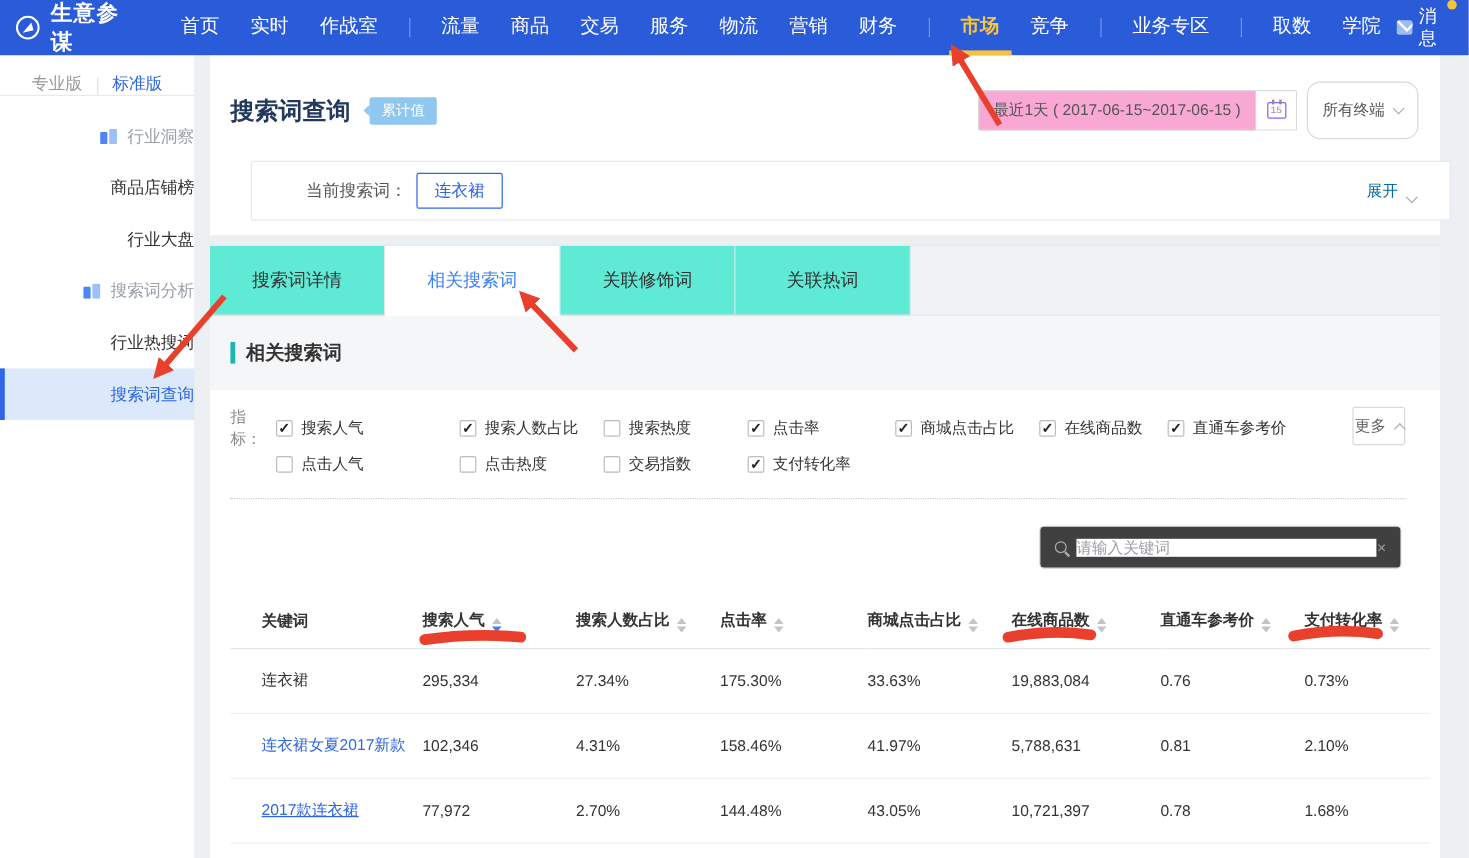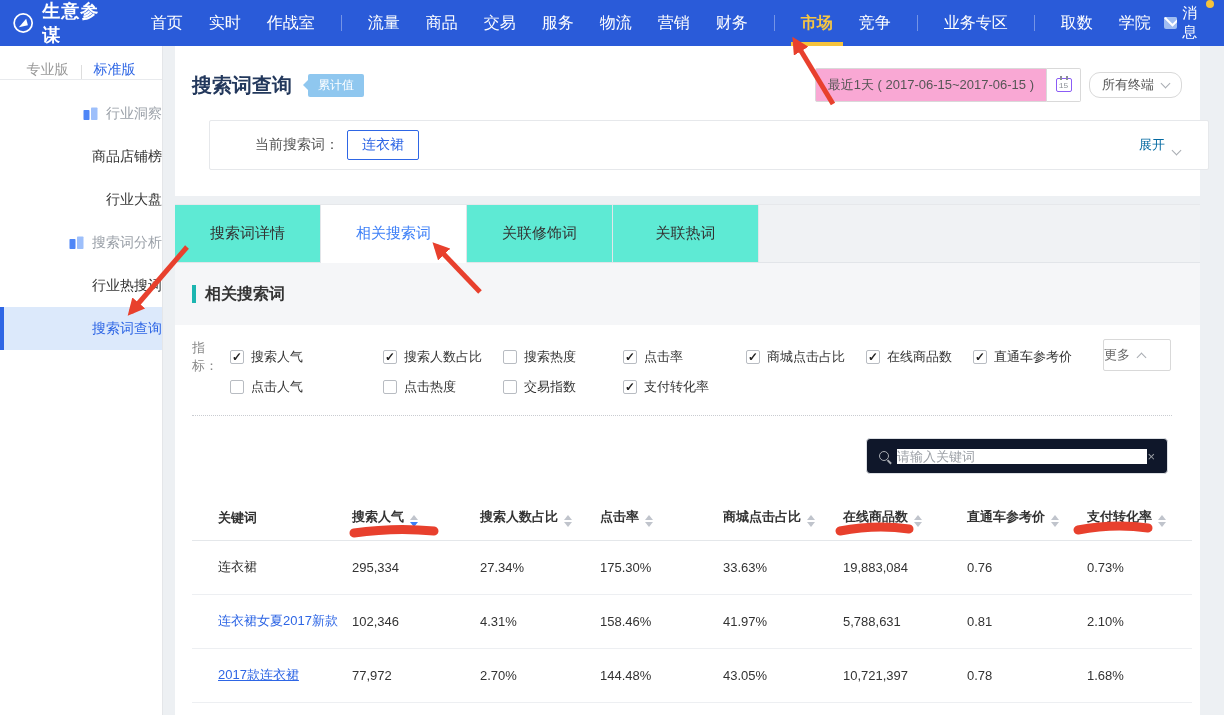--- a/index.html
+++ b/index.html
@@ -43,21 +43,21 @@
   .title-row { display:flex; align-items:center; }
   .page-title { font-size:20px; font-weight:bold; color:#23385C; }
   .badge { background:#8FC7EF; color:#fff; font-size:12px; padding:3px 10px; border-radius:2px; position:relative; margin-left:16px; }
   .badge::before { content:""; position:absolute; left:-5px; top:50%; margin-top:-5px; border-top:5px solid transparent; border-bottom:5px solid transparent; border-right:5px solid #8FC7EF; }
   .hdr-controls { margin-left:auto; display:flex; align-items:center; }
   .date-btn { height:34px; border:1px solid #D9D9D9; background:#f9a8d4; display:flex; align-items:center; padding:0 12px; font-size:13px; color:#555; cursor:pointer; border-radius:2px 0 0 2px; }
   .cal-btn { height:34px; width:34px; border:1px solid #D9D9D9; border-left:none; display:flex; align-items:center; justify-content:center; cursor:pointer; background:#fff; border-radius:0 2px 2px 0; }
   .cal-ico { width:16px; height:14px; border:1px solid #8b5cf6; border-radius:2px; position:relative; font-size:8px; color:#8a8f96; display:flex; align-items:flex-end; justify-content:center; line-height:1; padding-bottom:1px;font-family:Liberation Mono, monospace; }
   .cal-ico::before { content:""; position:absolute; top:-3px; left:3px; width:2px; height:4px; background:#8a8f96; }
   .cal-ico::after  { content:""; position:absolute; top:-3px; right:3px; width:2px; height:4px; background:#8a8f96; }
-  .select-btn { height:26px; border:1px solid #D9D9D9; background:#fff; display:flex; align-items:center; padding:0 12px; font-size:13px; color:#555; margin-left:8px; cursor:pointer; border-radius:11px; }
+  .select-btn { height:48px; border:1px solid #D9D9D9; background:#fff; display:flex; align-items:center; padding:0 12px; font-size:13px; color:#555; margin-left:8px; cursor:pointer; border-radius:11px; }
   .chev { width:7px; height:7px; border-right:1px solid #A8ACB2; border-bottom:1px solid #A8ACB2; transform:rotate(45deg); margin-left:8px; margin-top:-3px; }
   .chev.up { transform:rotate(-135deg); margin-top:4px; }
 
   .filter-card { margin:18px 20px 0 17px; width:1000px; height:50px; border:1px solid #E6E8EB; border-radius:2px; display:flex; align-items:center; background:#fff; }
   .filter-label { font-size:14px; color:#555; margin-left:45px; }
   .kw-tag { border:1px solid #2E66E5; color:#2E66E5; font-size:14px; padding:5px 14px; border-radius:2px; margin-left:8px; cursor:pointer; }
   .expand { margin-left:auto; margin-right:28px; font-size:13px; color:#0369a1; display:flex; align-items:flex-end; cursor:pointer; }
 
   
   .tabs { margin-top:8px; display:flex; height:59px; border-top:1px solid #E6E8EB; }
@@ -75,25 +75,25 @@
   .m-row { display:flex; align-items:center; height:20px; margin-bottom:10px; }
   .m-label { font-size:13px; color:#888; width:38px; }
   .m-row.second { padding-left:38px; }
   .cb { display:flex; align-items:center; cursor:pointer; }
   .m-row .cb:nth-of-type(1){ width:153px; } .m-row .cb:nth-of-type(2){ width:120px; }
   .m-row .cb:nth-of-type(3){ width:120px; } .m-row .cb:nth-of-type(4){ width:123px; }
   .m-row .cb:nth-of-type(5){ width:120px; } .m-row .cb:nth-of-type(6){ width:107px; }
   .box { width:14px; height:14px; border:1px solid #B8BCC2; border-radius:2px; background:#fff; display:inline-flex; align-items:center; justify-content:center; margin-right:7px; flex:none; }
   .box.checked::after { content:"✓"; font-size:12px; font-weight:bold; color:#222; line-height:1; }
   .cb-label { font-size:13px; color:#333; white-space:nowrap; }
-  .more-btn { position:absolute; top:14px; right:29px; width:68px; height:32px; border:1px solid #D9D9D9; border-radius:2px; background:#fff; display:flex; align-items:center; justify-content:flex-start; font-size:13px; color:#666; cursor:pointer; }
+  .more-btn { position:absolute; top:14px; right:29px; width:44px; height:32px; border:1px solid #D9D9D9; border-radius:2px; background:#fff; display:flex; align-items:center; justify-content:flex-end; font-size:13px; color:#666; cursor:pointer; }
   .dotted-div { margin:18px 28px 0 17px; border-top:1px dotted #C9CCD1; }
 
   .search-row { display:flex; justify-content:flex-end; margin:22px 32px 0 0; }
-  .search-box { width:302px; height:36px; border:1px solid #DCDFE3; border-radius:4px; display:flex; align-items:center; padding:0 12px; background:#0f172a; }
+  .search-box { width:302px; height:36px; border:1px solid #DCDFE3; border-radius:4px; display:flex; align-items:center; padding:0 12px; background:#404040; }
   .mag { width:10px; height:10px; border:1.5px solid #A9ADB3; border-radius:50%; position:relative; margin-right:8px; flex:none; }
   .mag::after { content:""; position:absolute; width:5px; height:1.5px; background:#A9ADB3; transform:rotate(45deg); right:-4px; bottom:-2px; }
   .search-box input { border:none; outline:none; flex:1; font-size:13px; color:#333; font-family:"Liberation Sans",sans-serif; }
   .search-box input::placeholder { color:#9CA0A6; }
   .clear-x { color:#9CA0A6; font-size:13px; cursor:pointer; }
 
   table.data { width:1000px; margin:22px 0 0 17px; border-collapse:collapse; table-layout:fixed; }
   table.data th { font-size:13px; color:#333; font-weight:bold; text-align:left; height:44px; border-bottom:1px solid #E4E7EA; white-space:nowrap; }
   table.data td { font-size:13px; color:#333; height:54px; border-bottom:1px solid #EDEFF2; white-space:nowrap; }
   table.data th:first-child, table.data td:first-child { padding-left:26px; }

